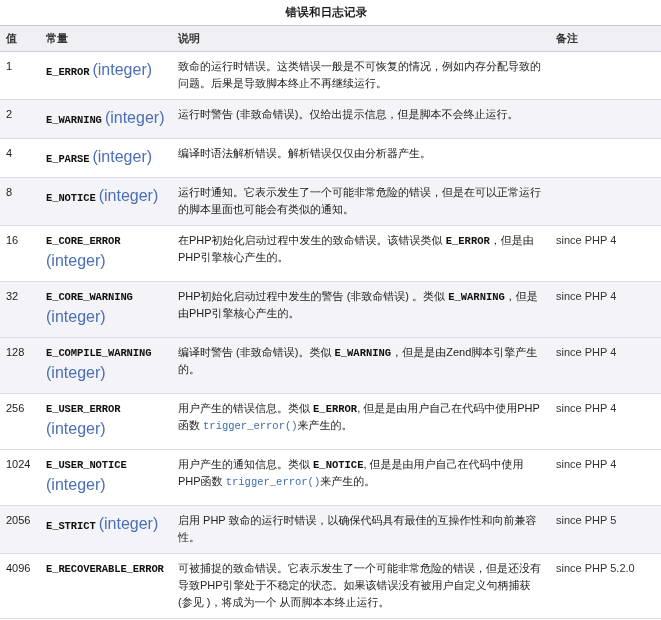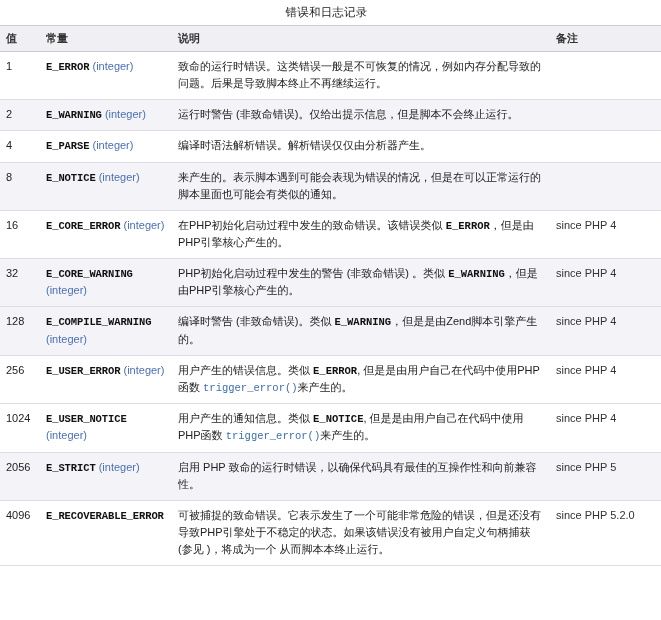--- a/index.html
+++ b/index.html
@@ -15,21 +15,21 @@
     color: #222222;
     overflow: hidden;
   }
   .page {
     width: 661px;
     position: relative;
   }
   .caption {
     text-align: center;
     font-size: 11.5px;
-    font-weight: normal;
+    font-weight: bold;
     color: #1a1a1a;
     padding: 5px 8px 5px 0;
     letter-spacing: 0.2px;
   }
   table.errtable {
     border-collapse: collapse;
     width: 661px;
     table-layout: fixed;
   }
   table.errtable thead th {
@@ -62,21 +62,21 @@
     font-family: "Liberation Mono", monospace;
     font-size: 10.5px;
     font-weight: bold;
     color: #111111;
     letter-spacing: -0.1px;
   }
   .ctype {
     color: #4a6fb5;
     font-family: "Liberation Sans", sans-serif;
     font-weight: normal;
-    font-size: 11px;
+    font-size: 16px;
   }
   .mono {
     font-family: "Liberation Mono", monospace;
     font-size: 10.5px;
     font-weight: bold;
     color: #111111;
   }
   .lnk {
     color: #3d6fb0;
     font-family: "Liberation Mono", monospace;
@@ -131,21 +131,21 @@
         </tr>
         <tr class="odd">
           <td class="val">4</td>
           <td><span class="cname">E_PARSE</span> <span class="ctype">(integer)</span></td>
           <td>编译时语法解析错误。解析错误仅仅由分析器产生。</td>
           <td class="note"></td>
         </tr>
         <tr class="even">
           <td class="val">8</td>
           <td><span class="cname">E_NOTICE</span> <span class="ctype">(integer)</span></td>
-          <td>来产生的。表示脚本遇到可能会表现为错误的情况，但是在可以正常运行的脚本里面也可能会有类似的通知。</td>
+          <td>运行时通知。它表示发生了一个可能非常危险的错误，但是在可以正常运行的脚本里面也可能会有类似的通知。</td>
           <td class="note"></td>
         </tr>
         <tr class="odd">
           <td class="val">16</td>
           <td><span class="cname">E_CORE_ERROR</span> <span class="ctype">(integer)</span></td>
           <td>在PHP初始化启动过程中发生的致命错误。该错误类似 <span class="mono">E_ERROR</span>，但是由PHP引擎核心产生的。</td>
           <td class="note">since PHP 4</td>
         </tr>
         <tr class="even">
           <td class="val">32</td>

